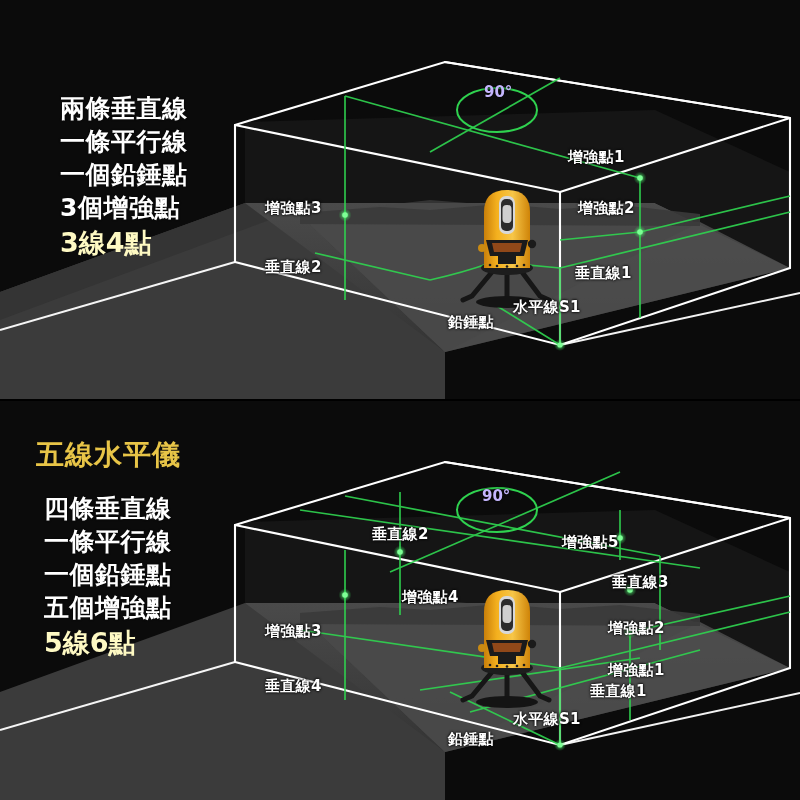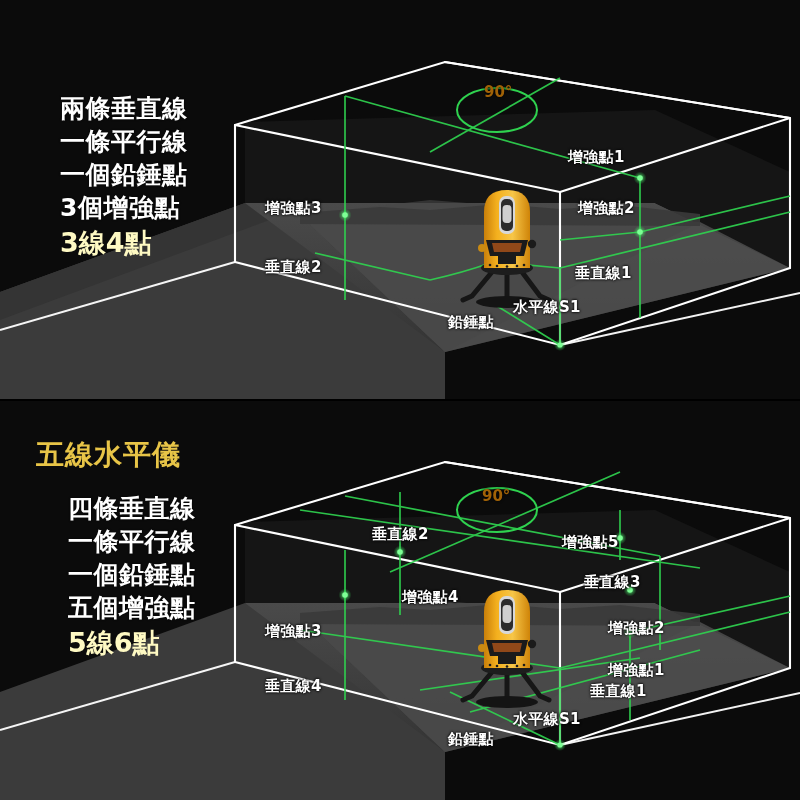--- a/index.html
+++ b/index.html
@@ -22,21 +22,21 @@
   .speclist{position:absolute;color:#fff;white-space:nowrap;}
   .speclist .ln{font-size:25px;line-height:33px;font-weight:bold;
      text-shadow:0 0 2px #000;letter-spacing:0.5px;}
   .speclist .hl{color:#fef9c3;font-size:27px;line-height:38px;font-weight:bold;}
   .spec1{left:60px;top:92px;}
   .spec2{left:44px;top:492px;}
 
   .lbl{position:absolute;color:#ffffff;font-size:15px;font-weight:bold;
        white-space:nowrap;text-shadow:0 0 3px #000,0 0 2px #000;
        letter-spacing:0.3px;}
-  .deg{position:absolute;color:#a16207;font-size:15px;font-weight:bold;
+  .deg{position:absolute;color:#c4b5fd;font-size:15px;font-weight:bold;
        white-space:nowrap;text-shadow:0 0 3px #000;}
 </style>
 </head>
 <body>
 
 <div class="page">
 
   <div class="panel top">
 
     <svg class="scene" viewBox="0 0 800 400">
@@ -305,34 +305,34 @@
           <circle cx="507" cy="266.5" r="1.3"></circle>
             <circle cx="517" cy="266" r="1.3"></circle>
           <circle cx="524" cy="265" r="1.3"></circle>
         </g>
       </g>
     </svg>
 
     <div class="textlayer">
       <div class="title t2" style="top:36px;">五線水平儀</div>
 
-      <div class="speclist spec2" style="top:92px;margin-left:24px;">
+      <div class="speclist spec2" style="top:92px;">
         <div class="ln">四條垂直線</div>
         <div class="ln">一條平行線</div>
         <div class="ln">一個鉛錘點</div>
         <div class="ln">五個增強點</div>
         <div class="hl">5線6點</div>
       </div>
 
       <div class="deg" style="left:482px;top:87px;">90°</div>
 
       <div class="lbl" style="left:372px;top:125px;">垂直線2</div>
       <div class="lbl" style="left:562px;top:133px;">增強點5</div>
       <div class="lbl" style="left:402px;top:188px;">增強點4</div>
-      <div class="lbl" style="left:584px;top:173px;">垂直線3</div>
+      <div class="lbl" style="left:612px;top:173px;">垂直線3</div>
       <div class="lbl" style="left:265px;top:222px;">增強點3</div>
       <div class="lbl" style="left:608px;top:219px;">增強點2</div>
       <div class="lbl" style="left:265px;top:277px;">垂直線4</div>
       <div class="lbl" style="left:608px;top:261px;">增強點1</div>
       <div class="lbl" style="left:590px;top:282px;">垂直線1</div>
       <div class="lbl" style="left:513px;top:310px;">水平線S1</div>
       <div class="lbl" style="left:448px;top:330px;">鉛錘點</div>
     </div>
   </div>
 

